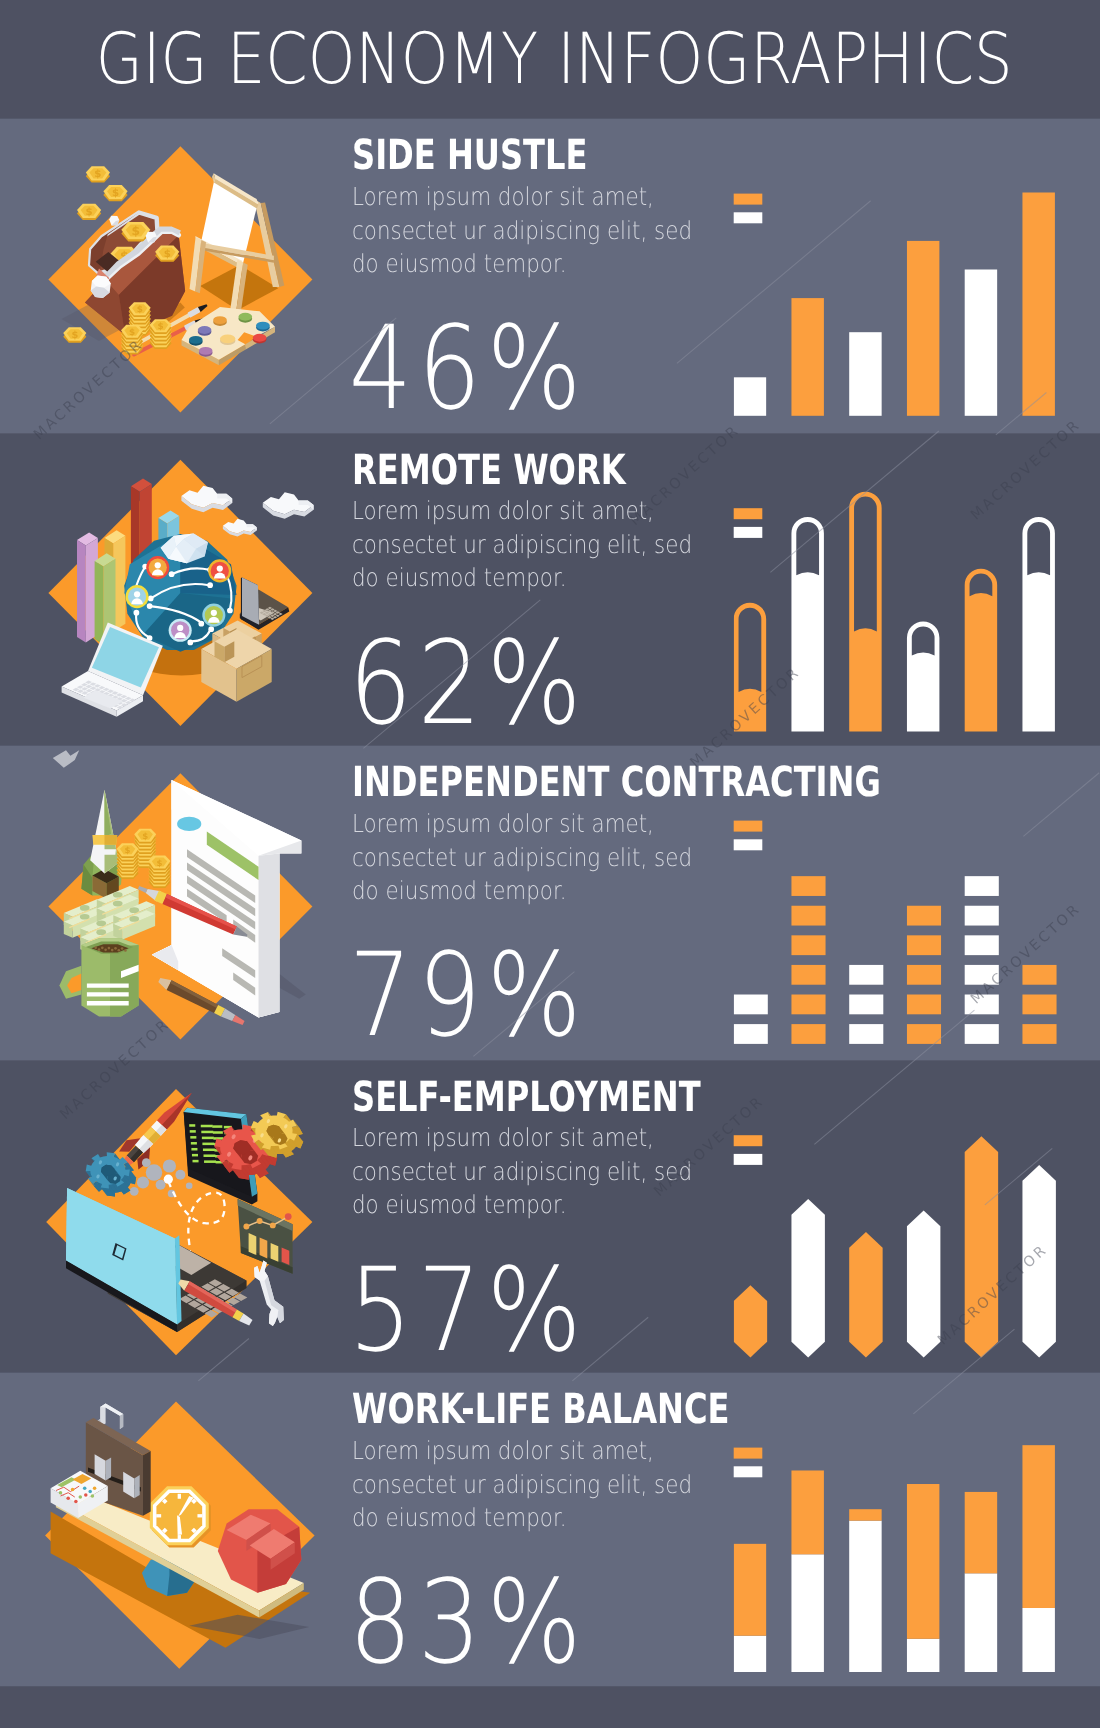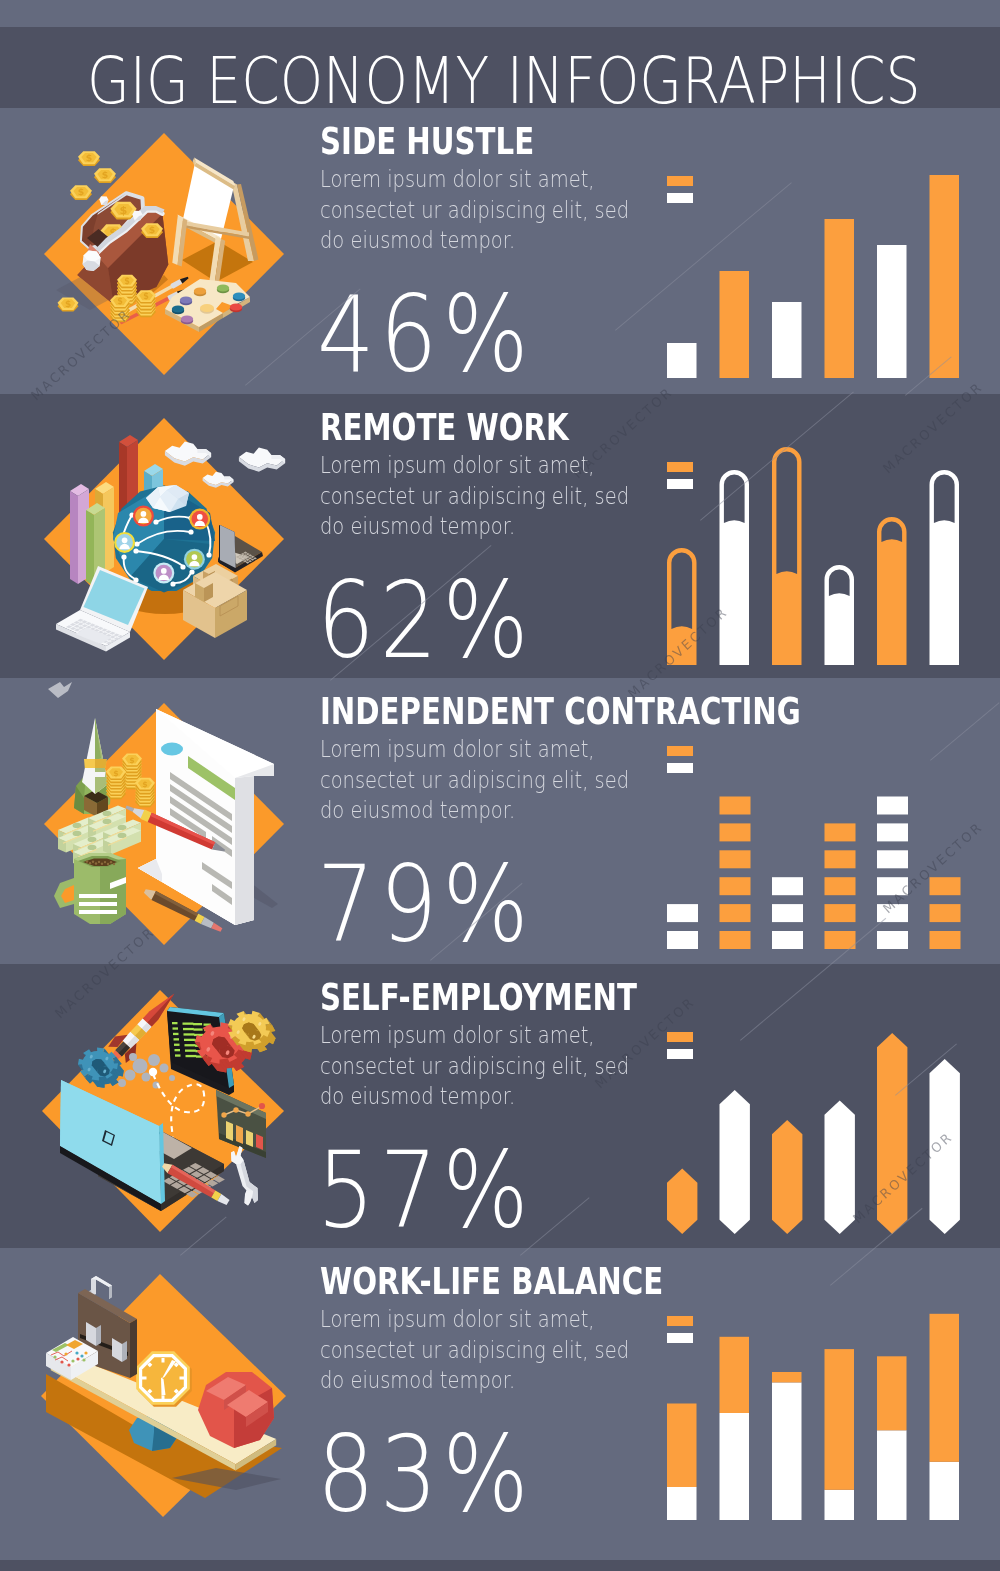--- a/index.html
+++ b/index.html
@@ -1,21 +1,21 @@
 <!DOCTYPE html>
 <html><head>
 <meta charset="utf-8">
 <style>
   * { margin:0; padding:0; box-sizing:border-box; }
   html,body { width:1000px; height:1571px; }
   body { overflow:hidden; background:#646a7e; font-family:"DejaVu Sans", sans-serif;
          -webkit-font-smoothing:antialiased; }
   #poster { position:relative; width:1000px; height:1571px; overflow:hidden; }
 
-  .band { position:absolute; left:0; width:1000px; overflow:hidden;margin-top:27px; }
+  .band { position:absolute; left:0; width:1000px; overflow:hidden; }
   #header-band { top:0; height:108px; background:#4e5162; }
   #footer-band { top:1533px; height:38px; background:#4e5162; }
 
   #page-title { position:absolute; left:87px; top:0; height:108px; line-height:108px;
      color:#ffffff; font-family:"DejaVu Sans", sans-serif; font-weight:200;
      font-size:64px; white-space:nowrap;
      transform:scaleX(0.862); transform-origin:left center; }
 
   .section { position:absolute; left:0; width:1000px; overflow:hidden; }
   .sec-light { background:#646a7e; }

